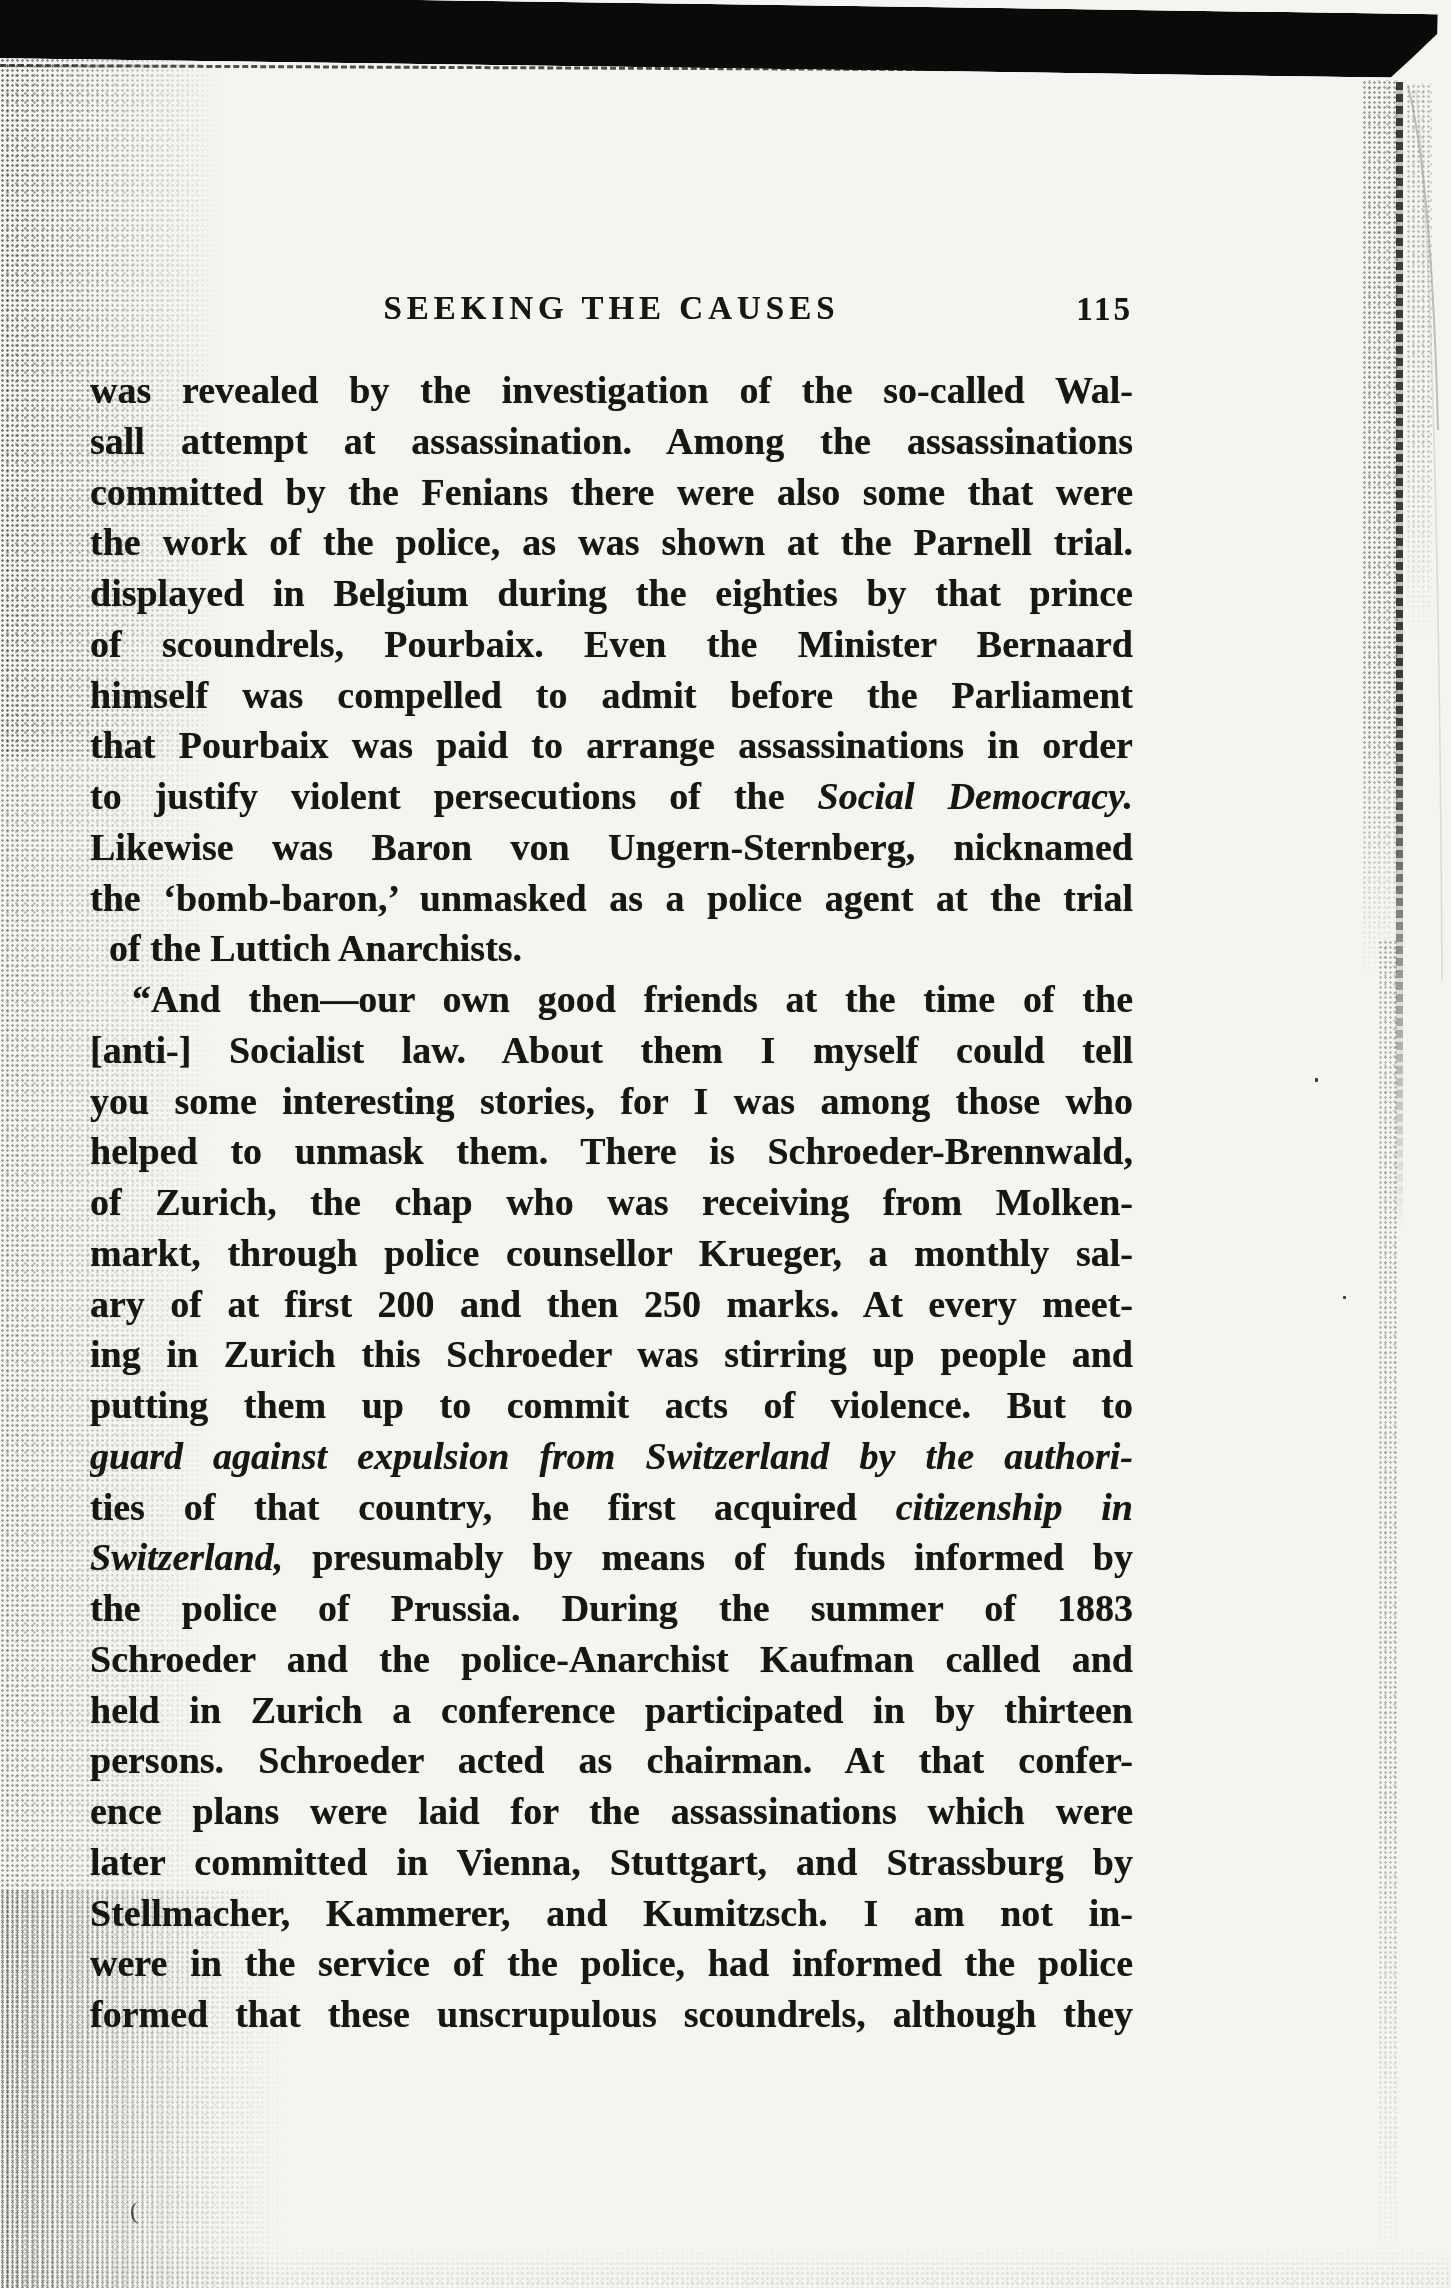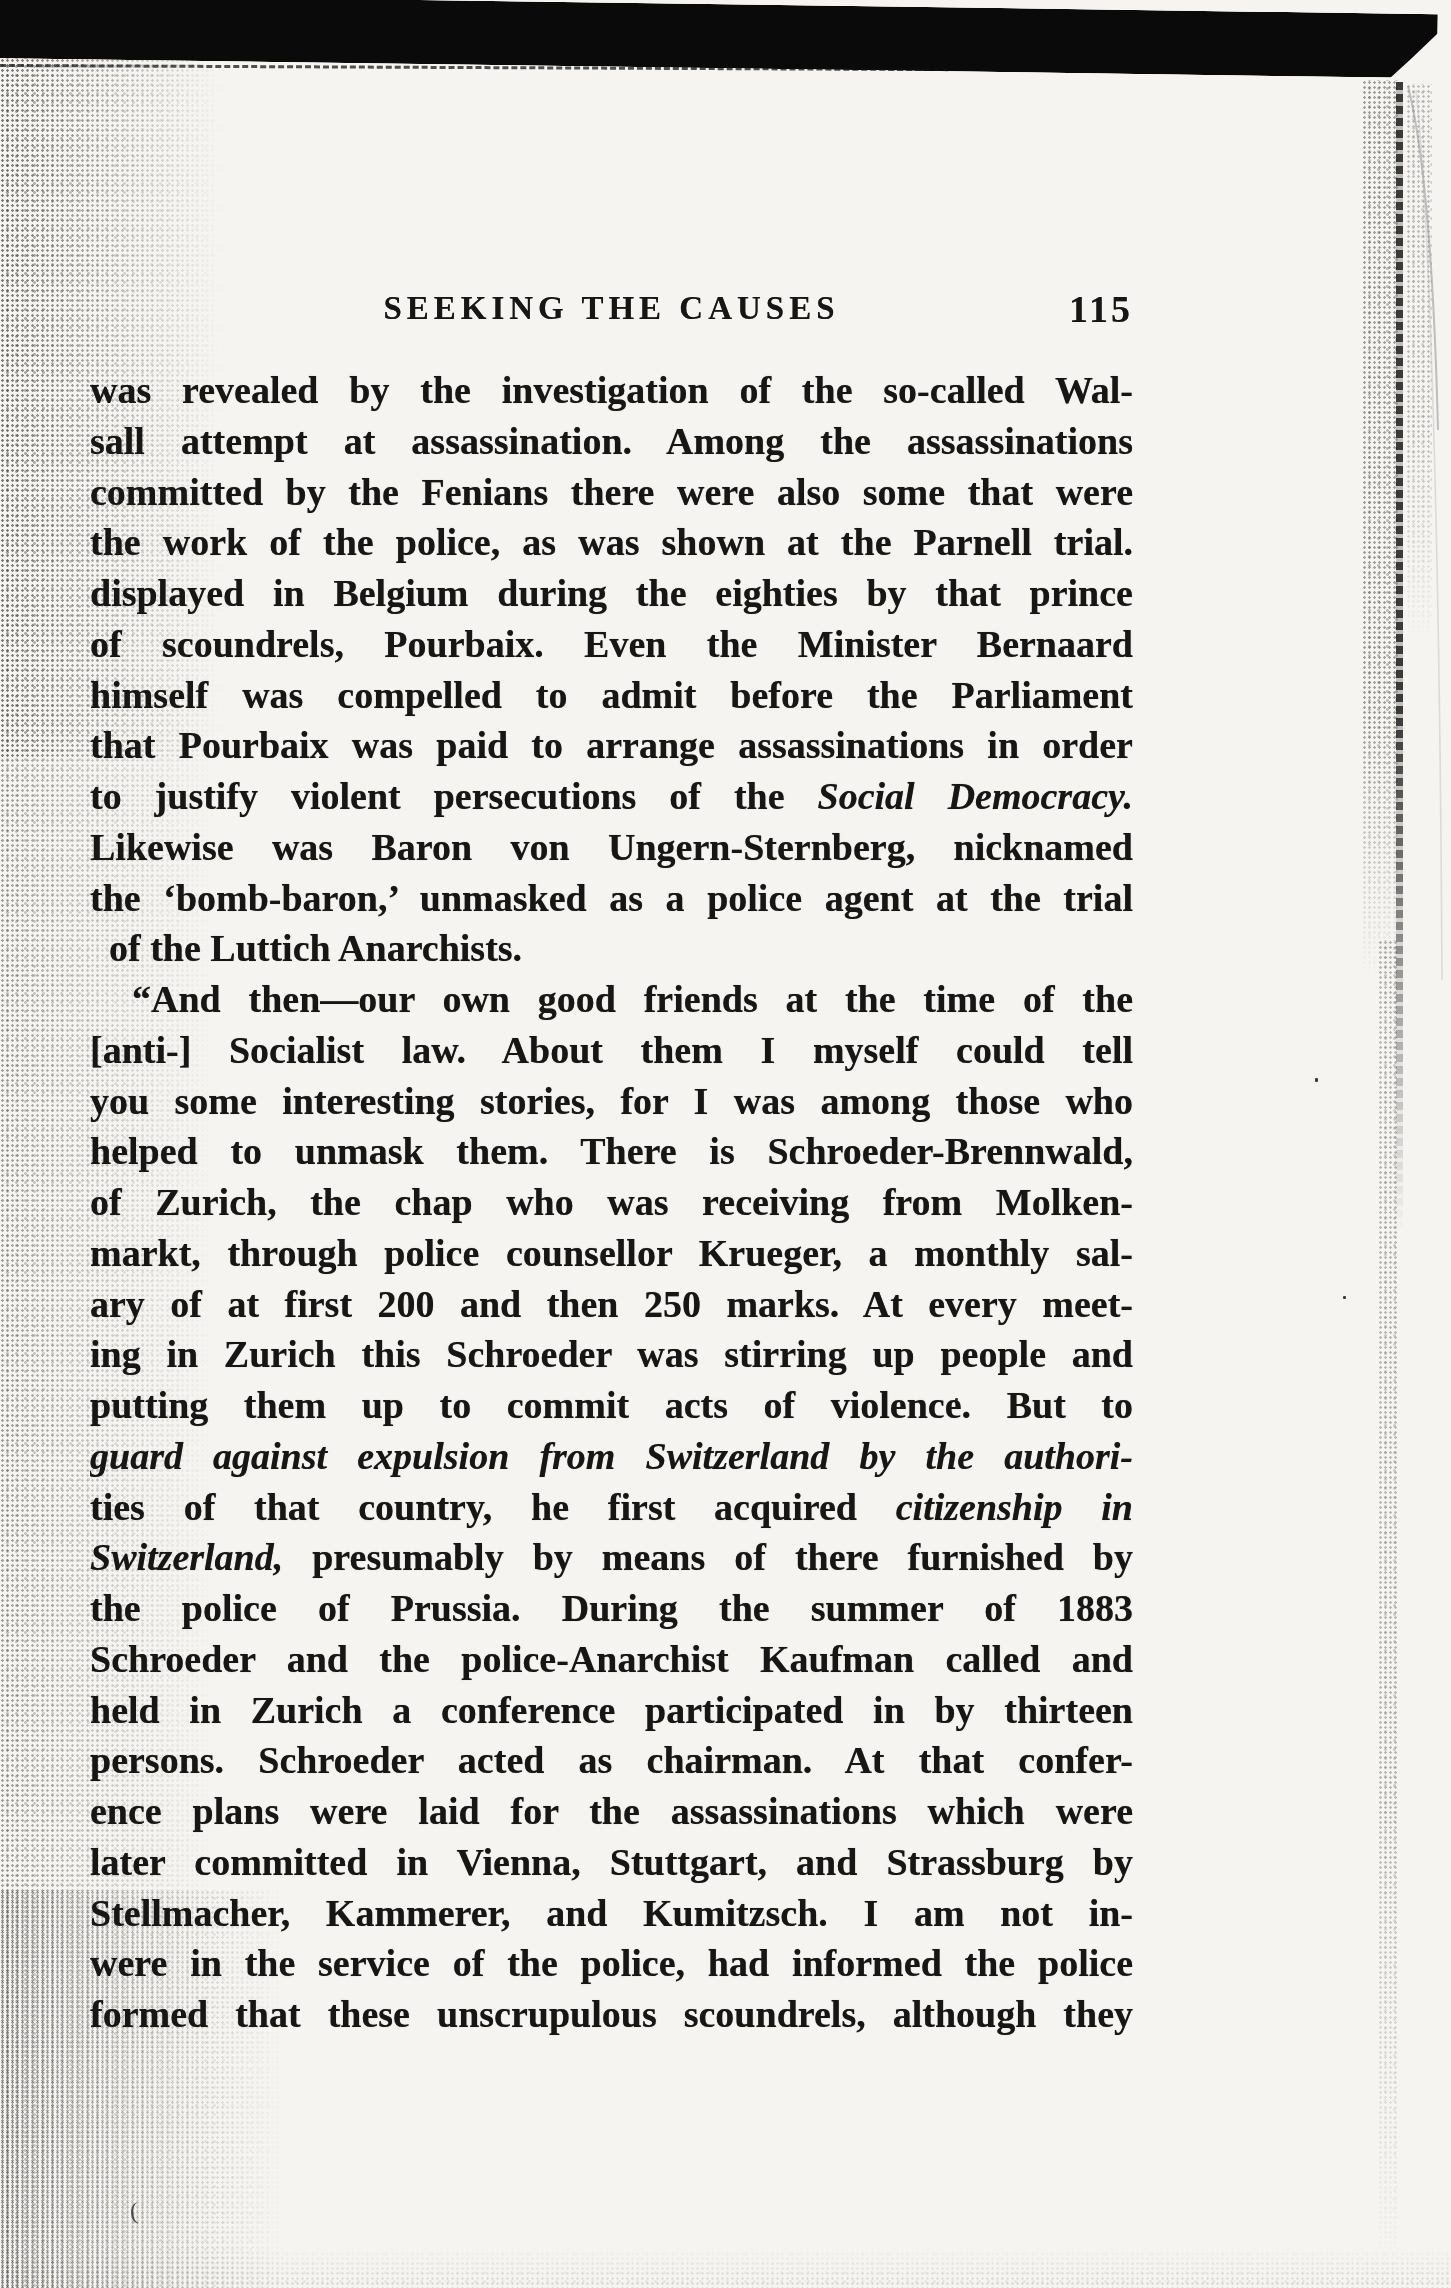--- a/index.html
+++ b/index.html
@@ -98,21 +98,21 @@
   .header-row{
     position:absolute;left:0;top:288px;width:100%;height:40px;
   }
   .running-title{
     text-align:center;font-size:33px;line-height:40px;
     font-weight:600;letter-spacing:5px;
     text-shadow:0 0 .6px rgba(0,0,0,.5);
   }
   .page-number{
     position:absolute;right:0;top:2px;
-    font-size:38px;line-height:38px;font-weight:700;letter-spacing:3px;
+    font-size:33px;line-height:38px;font-weight:700;letter-spacing:3px;
     text-shadow:0 0 .6px rgba(0,0,0,.5);
     font-variant-numeric:oldstyle-nums;
   }
   .textblock{
     position:absolute;left:0;top:365px;width:100%;
     font-size:38px;
     font-weight:bold;
   }
   .line{
     height:50.75px;line-height:50.75px;
@@ -178,21 +178,21 @@
         <div class="line"><span>[anti-] Socialist law.  About them I myself could tell</span></div>
         <div class="line"><span>you some interesting stories, for I was among those who</span></div>
         <div class="line"><span>helped to unmask them.  There is Schroeder-Brennwald,</span></div>
         <div class="line"><span>of Zurich, the chap who was receiving from Molken-</span></div>
         <div class="line"><span>markt, through police counsellor Krueger, a monthly sal-</span></div>
         <div class="line"><span>ary of at first 200 and then 250 marks.  At every meet-</span></div>
         <div class="line"><span>ing in Zurich this Schroeder was stirring up people and</span></div>
         <div class="line"><span>putting them up to commit acts of violence.  But to</span></div>
         <div class="line"><span class="it">guard against expulsion from Switzerland by the authori-</span></div>
         <div class="line"><span>ties of that country, he first acquired </span><span class="it">citizenship in</span></div>
-        <div class="line"><span class="it">Switzerland,</span><span> presumably by means of there furnished by</span></div>
+        <div class="line"><span class="it">Switzerland,</span><span> presumably by means of funds informed by</span></div>
         <div class="line"><span>the police of Prussia.  During the summer of 1883</span></div>
         <div class="line"><span>Schroeder and the police-Anarchist Kaufman called and</span></div>
         <div class="line"><span>held in Zurich a conference participated in by thirteen</span></div>
         <div class="line"><span>persons.  Schroeder acted as chairman.  At that confer-</span></div>
         <div class="line"><span>ence plans were laid for the assassinations which were</span></div>
         <div class="line"><span>later committed in Vienna, Stuttgart, and Strassburg by</span></div>
         <div class="line"><span>Stellmacher, Kammerer, and Kumitzsch.  I am not in-</span></div>
         <div class="line"><span>were in the service of the police, had informed the police</span></div>
         <div class="line"><span>formed that these unscrupulous scoundrels, although they</span></div>
       </div>

